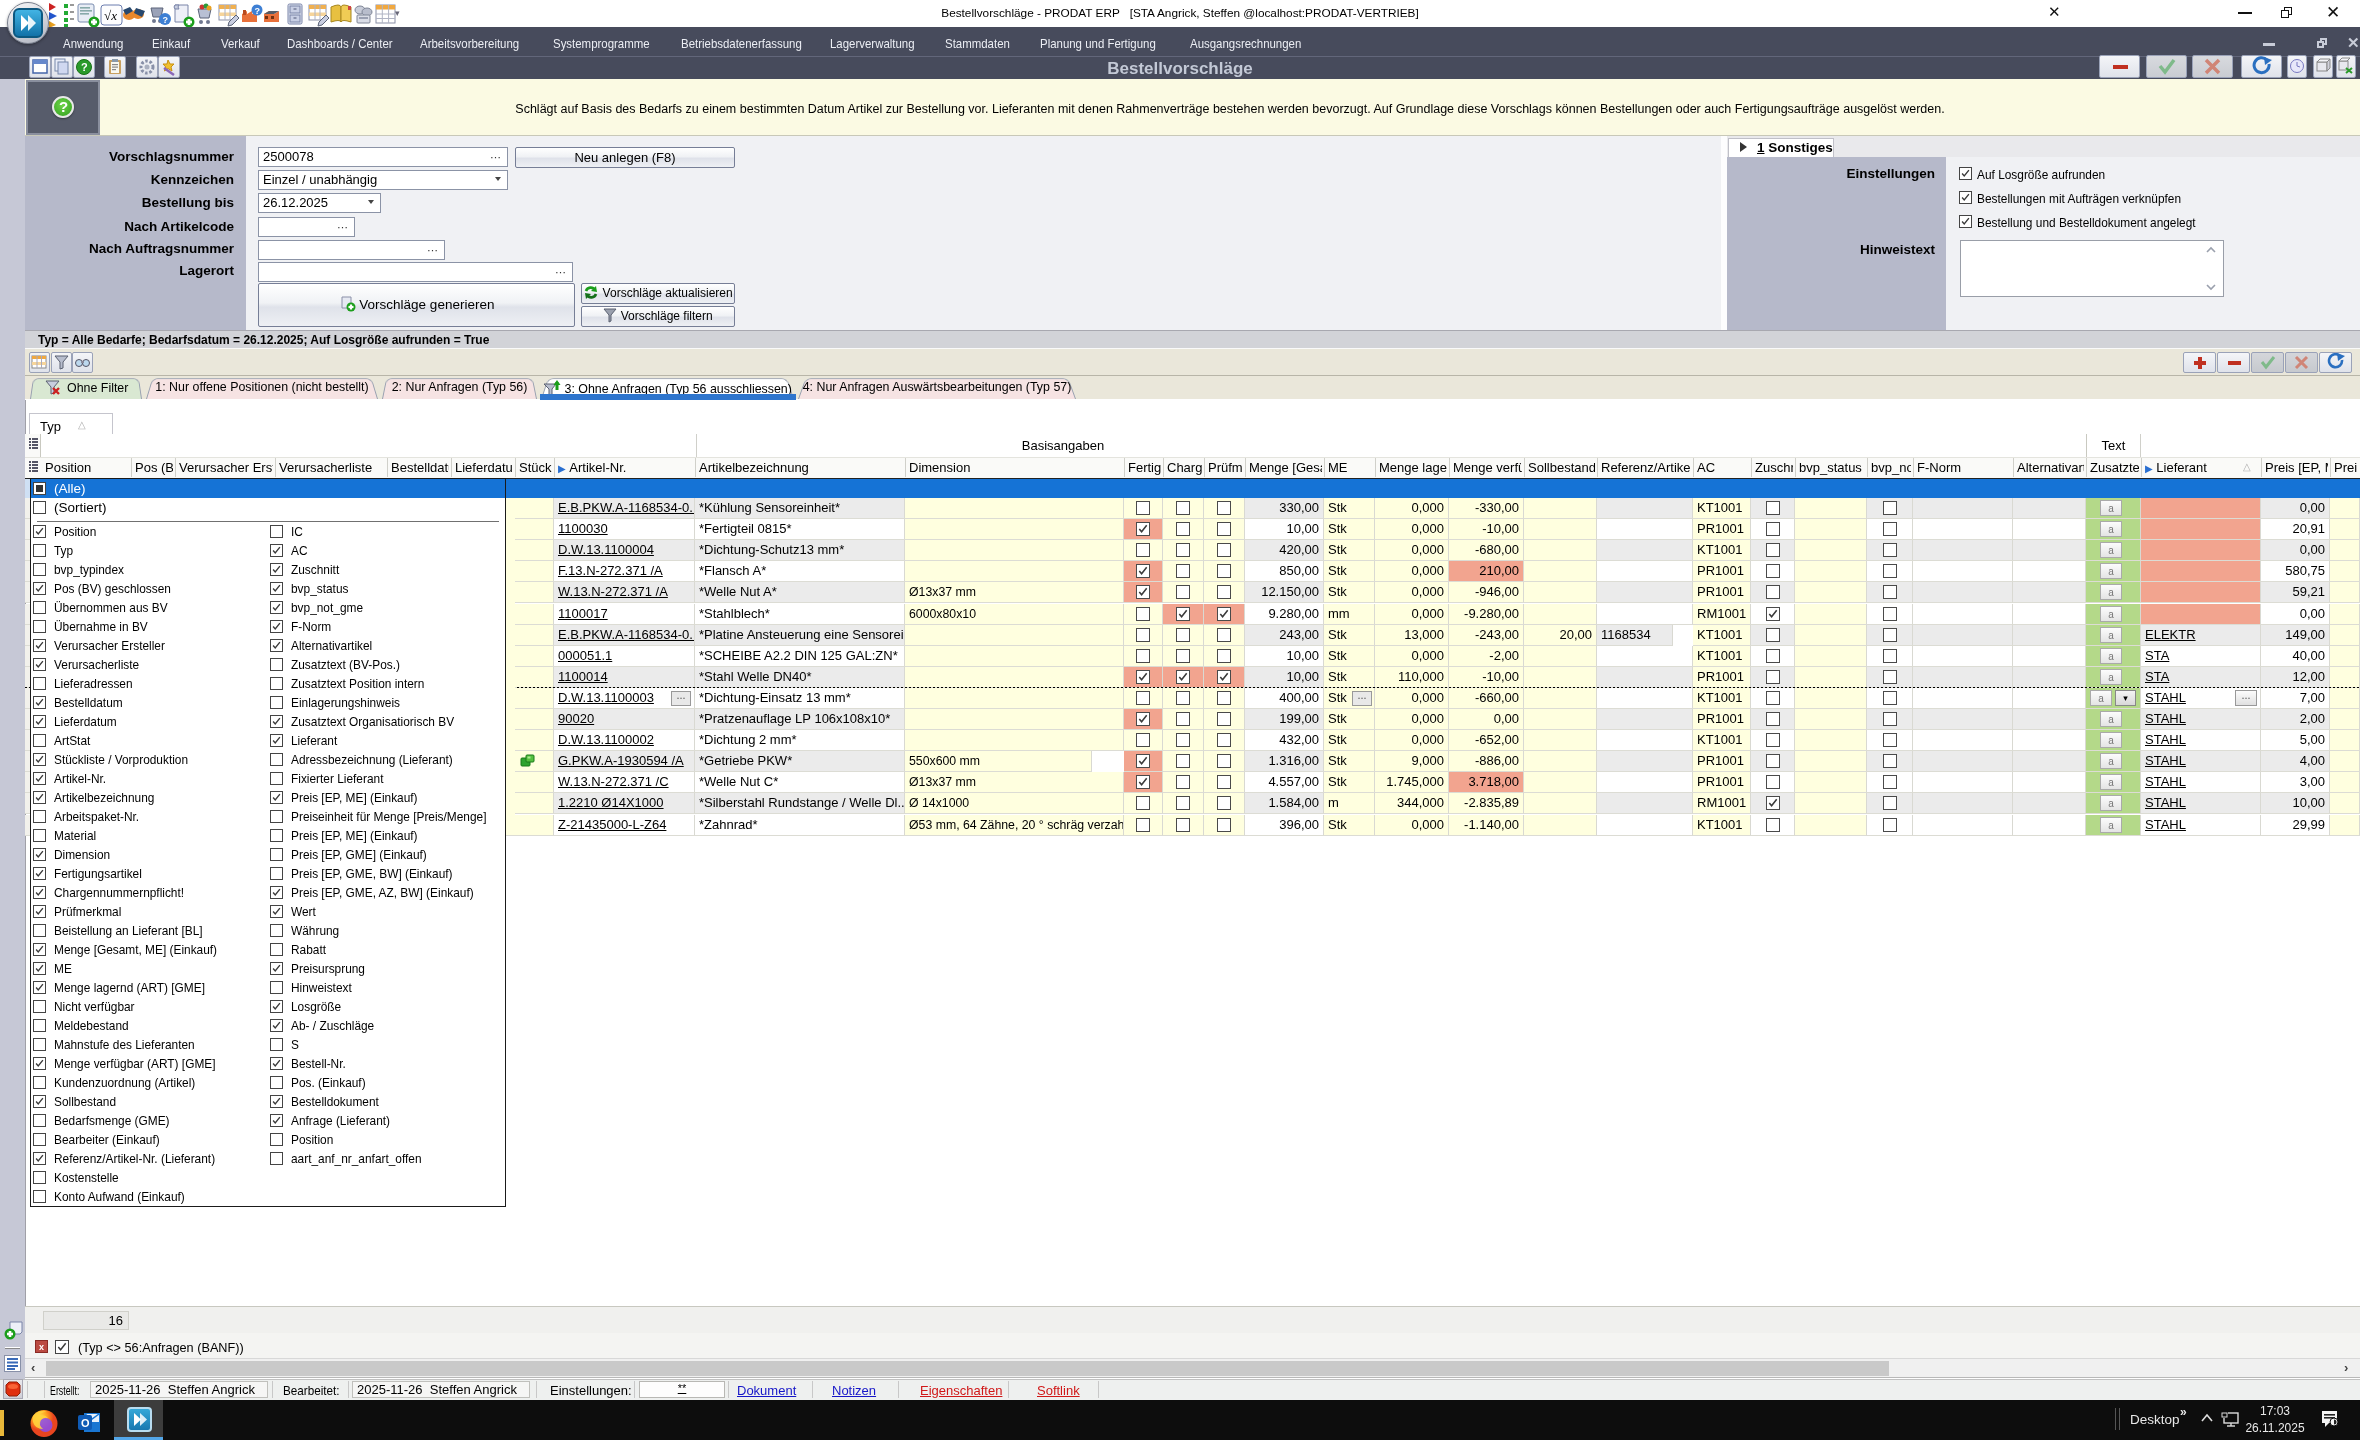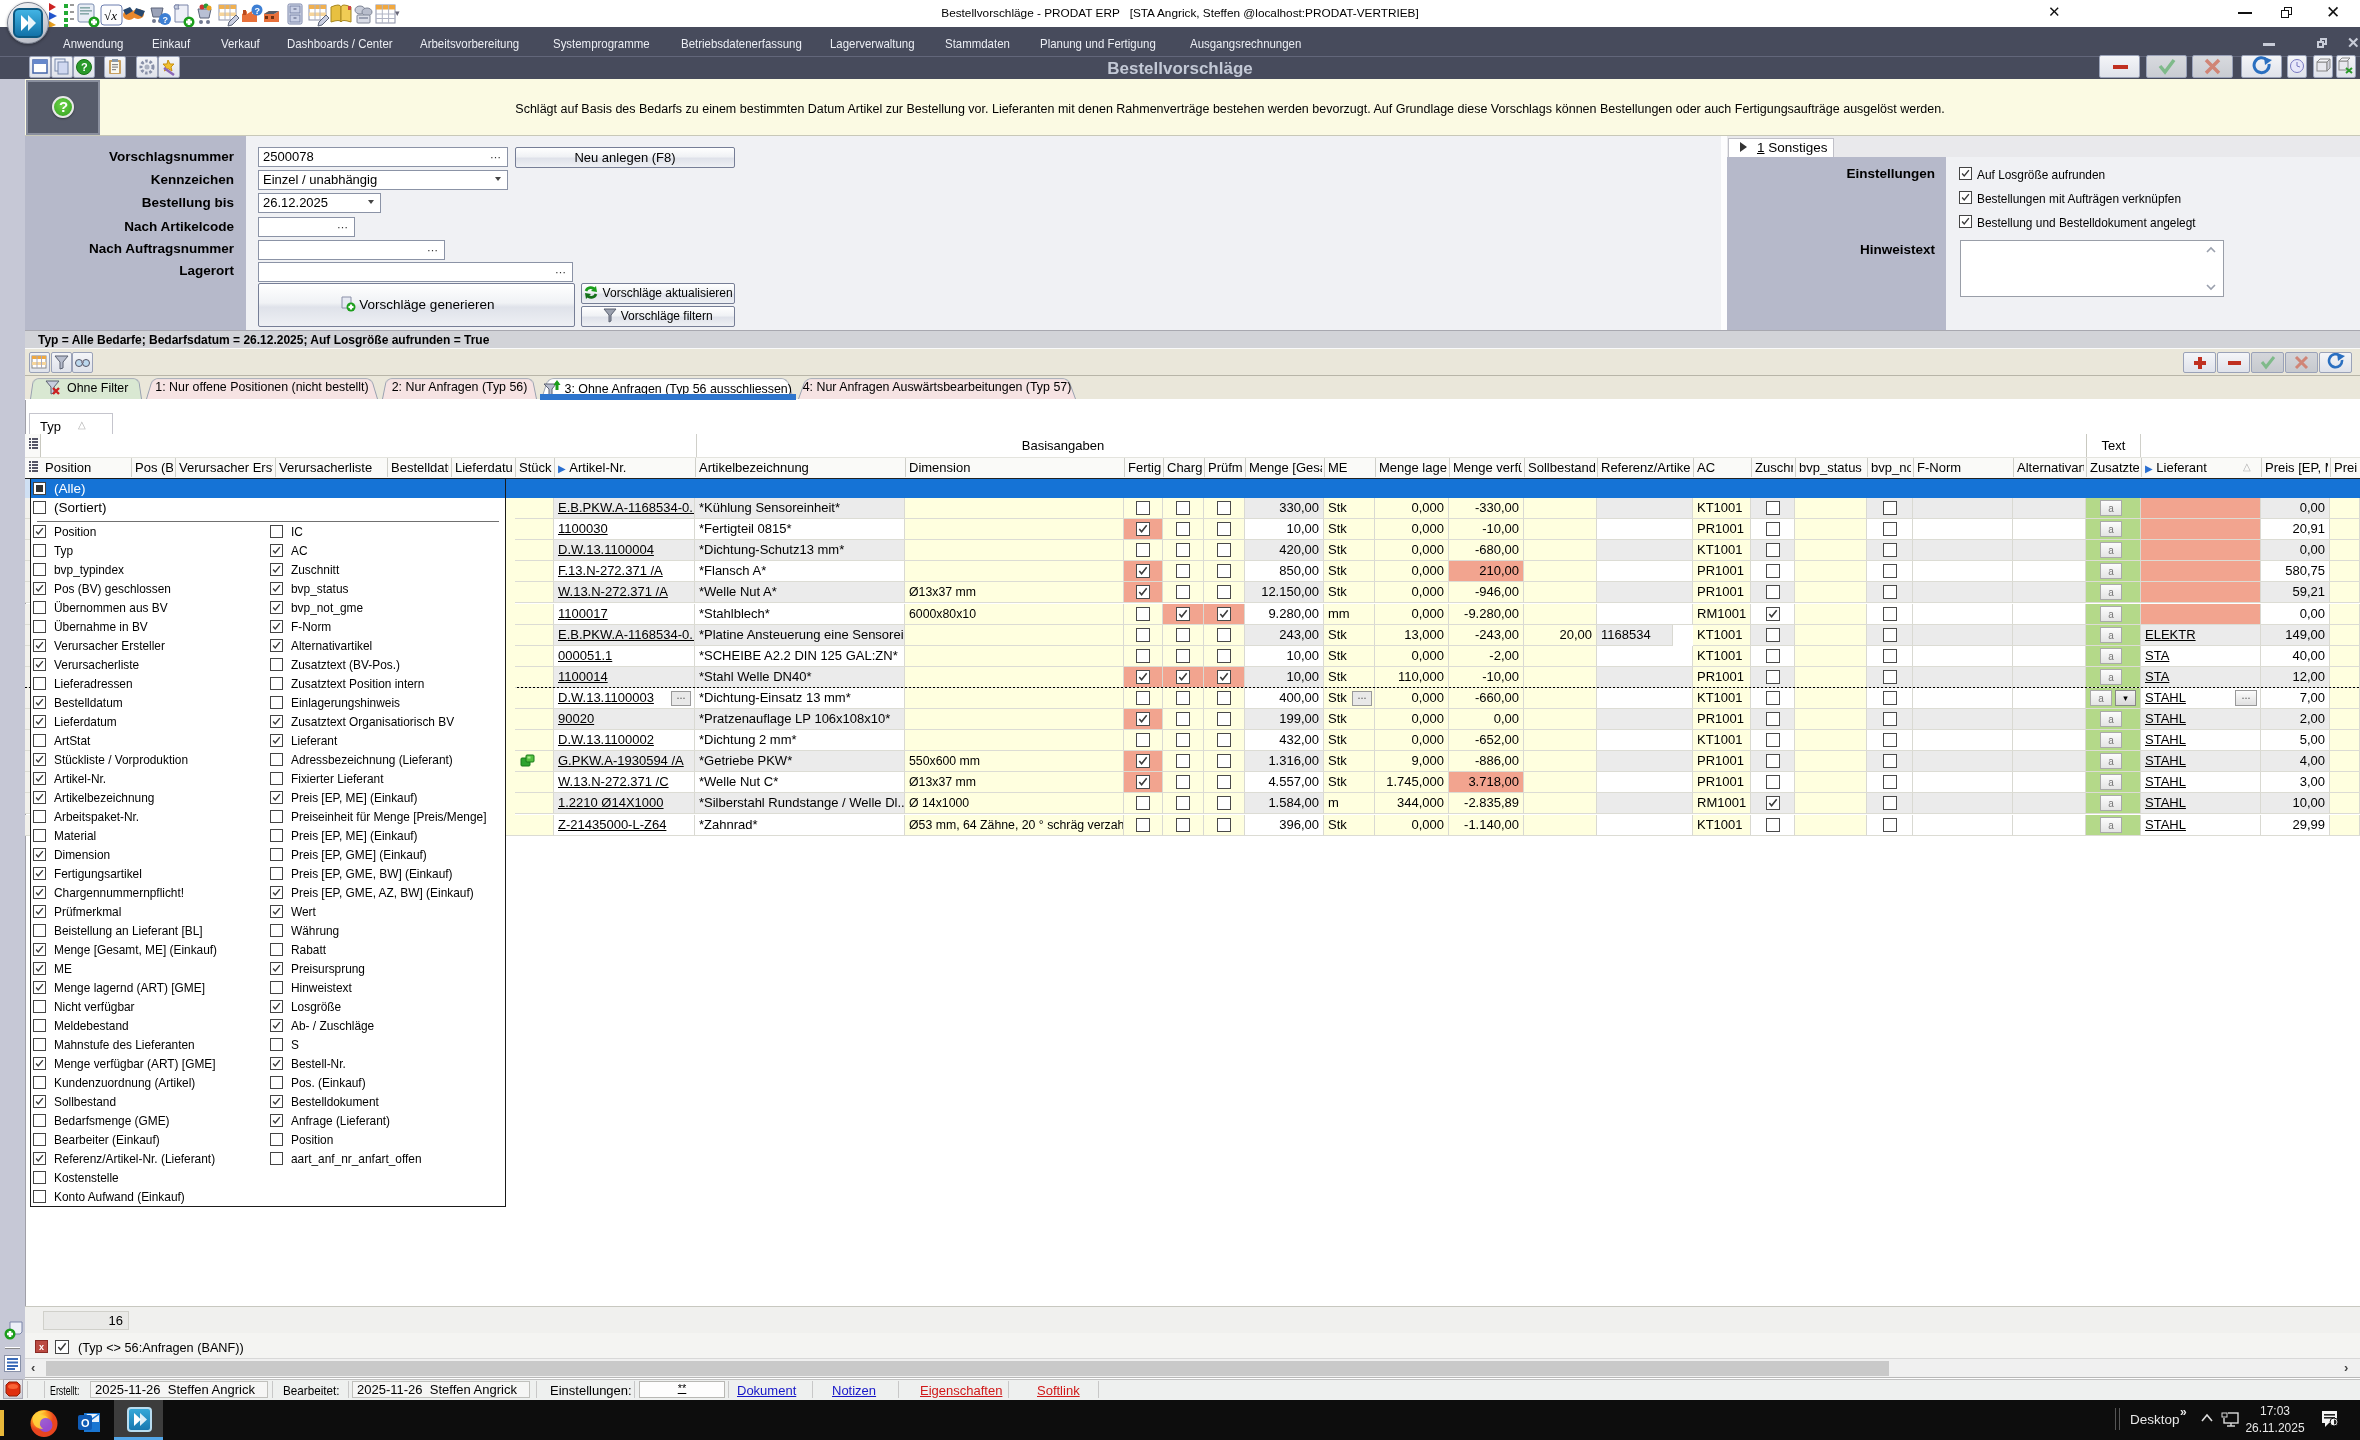--- a/index.html
+++ b/index.html
@@ -273,21 +273,21 @@
 <div class="abs" style="left:52px;top:96px;width:22px;height:22px;border-radius:50%;background:radial-gradient(circle at 8px 7px,#6ed44a,#2f9c1c);border:2px solid #e8e8e8;box-shadow:0 1px 2px rgba(0,0,0,.4)"></div>
 <div class="abs" style="left:59px;top:98px;font-size:15px;font-weight:bold;color:#fff">?</div>
 <div class="abs" style="left:25px;top:136px;width:1701px;height:194px;background:#f0f1f4"></div>
 <div class="abs" style="left:25px;top:136px;width:221px;height:194px;background:#b6b9ca"></div>
 <div class="abs" style="left:1721px;top:136px;width:6px;height:194px;background:#fdfdfe"></div>
 <div class="abs" style="left:1727px;top:136px;width:633px;height:194px;background:#e9e9ec"></div>
 <div class="abs" style="left:1727px;top:157px;width:219px;height:173px;background:#b6b9ca"></div>
 <div class="abs" style="left:1946px;top:157px;width:414px;height:173px;background:#f0f1f4"></div>
 <div class="abs" style="left:1728px;top:138px;width:106px;height:19px;background:#fff;border:1px solid #c0c0c8;border-bottom:none"></div>
 <div class="abs" style="left:1740px;top:142px;width:0;height:0;border-left:7px solid #333;border-top:5px solid transparent;border-bottom:5px solid transparent"></div>
-<div class="abs" style="left:1757px;top:140px;font-weight:normal;font-size:13.5px"><span style="text-decoration:underline">1</span> Sonstiges</div>
+<div class="abs" style="left:1757px;top:140px;font-weight:bold;font-size:13.5px"><span style="text-decoration:underline">1</span> Sonstiges</div>
 <div class="abs lbl" style="left:25px;top:149px;width:209px;font-size:13.5px">Vorschlagsnummer</div>
 <div class="abs lbl" style="left:25px;top:172px;width:209px;font-size:13.5px">Kennzeichen</div>
 <div class="abs lbl" style="left:25px;top:195px;width:209px;font-size:13.5px">Bestellung bis</div>
 <div class="abs lbl" style="left:25px;top:219px;width:209px;font-size:13.5px">Nach Artikelcode</div>
 <div class="abs lbl" style="left:25px;top:241px;width:209px;font-size:13.5px">Nach Auftragsnummer</div>
 <div class="abs lbl" style="left:25px;top:263px;width:209px;font-size:13.5px">Lagerort</div>
 <div class="inp" style="left:258px;top:147px;width:250px;height:20px">2500078<span class="dots">⋯</span></div>
 <div class="inp" style="left:258px;top:170px;width:250px;height:20px">Einzel / unabhängig<div class="abs" style="right:6px;top:6px;width:0;height:0;border-top:4px solid #444;border-left:3.5px solid transparent;border-right:3.5px solid transparent"></div></div>
 <div class="inp" style="left:258px;top:193px;width:123px;height:20px">26.12.2025<div class="abs" style="right:6px;top:6px;width:0;height:0;border-top:4px solid #444;border-left:3.5px solid transparent;border-right:3.5px solid transparent"></div></div>
 <div class="inp" style="left:258px;top:217px;width:97px;height:20px">
@@ -930,21 +930,21 @@
 <div class="abs" style="left:25px;top:751.2px;width:16px;height:21.1px;background:#f2f1ec;border-right:1px solid #d0d0c8;border-bottom:1px solid #dcdcd4"></div>
 <div class="cell" style="left:515px;top:751.2px;width:39px;height:21.1px;background:#ffffdf;">
     <svg width="17" height="16" style="margin-top:2px">
       <rect x="2" y="5" width="9" height="8" rx="1" fill="#2fa32f" stroke="#1a7a1a"></rect>
       <rect x="7" y="2" width="8" height="7" rx="1" fill="#55c040" stroke="#1a7a1a"></rect>
       <rect x="8.5" y="3.5" width="3" height="2" fill="#a8e890"></rect>
     </svg>
   </div>
 <div class="cell" style="left:554px;top:751.2px;width:141px;height:21.1px;background:#ebebeb;"><span class="lnk">G.PKW.A-1930594 /A</span></div>
 <div class="cell" style="left:695px;top:751.2px;width:210px;height:21.1px;background:#ebebeb;">*Getriebe PKW*</div>
-<div class="cell" style="left:905px;top:751.2px;width:219px;height:21.1px;background:#ffffdf;"><span style="font-size:12.3px">550x600 mm</span></div>
+<div class="cell" style="left:905px;top:751.2px;width:187px;height:21.1px;background:#ffffdf;"><span style="font-size:12.3px">550x600 mm</span></div>
 <div class="cell" style="left:1124px;top:751.2px;width:39px;height:21.1px;background:#f2a48f"></div>
 <div class="dcb" style="left:1136px;top:754.2px">
     <svg class="ckm" viewBox="0 0 13 13">
       <path d="M2.5 6.5 L5 9.5 L10.5 2.5" stroke="#3a3a3a" stroke-width="1.7" fill="none"></path>
     </svg>
   </div>
 <div class="cell" style="left:1163px;top:751.2px;width:41px;height:21.1px;background:#ffffdf"></div>
 <div class="dcb" style="left:1176px;top:754.2px"></div>
 <div class="cell" style="left:1204px;top:751.2px;width:41px;height:21.1px;background:#ffffdf"></div>
 <div class="dcb" style="left:1217px;top:754.2px"></div>

